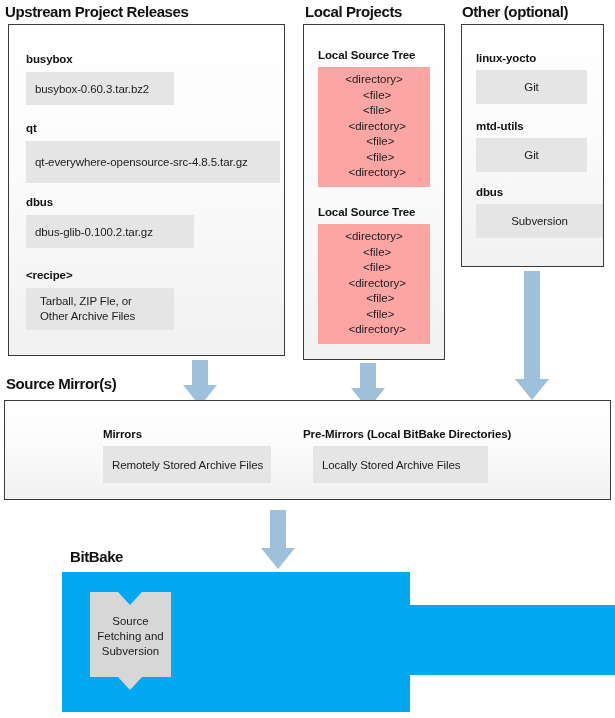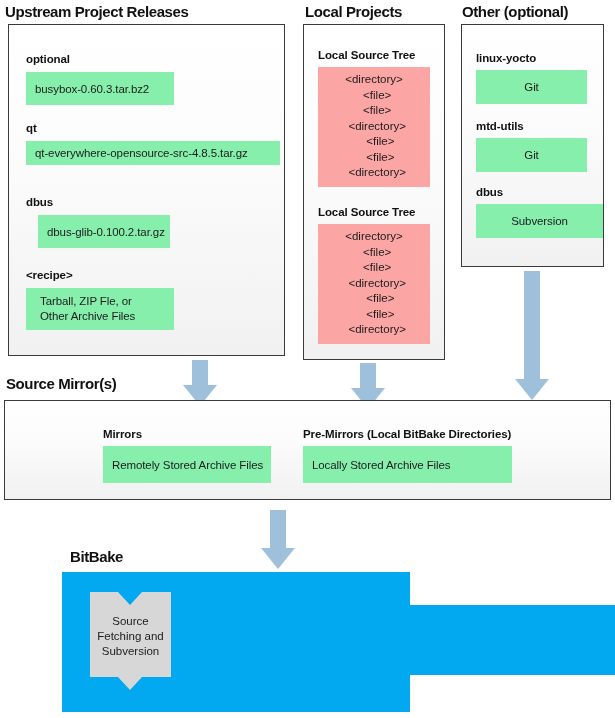--- a/index.html
+++ b/index.html
@@ -50,21 +50,21 @@
     font-weight: bold;
     letter-spacing: -0.1px;
     white-space: nowrap;
     color: #111111;
   }
 
   
   .gray-box {
     position: absolute;
     box-sizing: border-box;
-    background: #86efac;
+    background: #e5e5e5;
     font-size: 11.5px;
     color: #1c1c1c;
     display: flex;
     align-items: center;
     letter-spacing: -0.1px;
   }
   .gray-box.pad-left { padding-left: 9px; }
   .gray-box.center   { justify-content: center; text-align: center; }
   .gray-box.stack    { flex-direction: column; justify-content: center; align-items: flex-start; padding-left: 14px; }
   .gray-box.stack span { line-height: 15px; }
@@ -111,21 +111,21 @@
   #arrow-scms .shaft { height: 109px; }
   #arrow-scms .head  { top: 108px; }
   #arrow-bitbake  { left: 261px; top: 510px; height: 60px; }
   #arrow-bitbake .shaft { height: 39px; }
   #arrow-bitbake .head  { top: 38px; }
 
   
   #label-mirrors      { left: 103px; top: 428px; }
   #label-premirrors   { left: 303px; top: 428px; }
   #box-mirrors        { left: 103px; top: 446px; width: 168px; height: 37px; }
-  #box-premirrors     { left: 303px; top: 446px; width: 209px; height: 37px; }
+  #box-premirrors     { left: 313px; top: 446px; width: 175px; height: 37px; }
 
   
   #bitbake-shape {
     position: absolute;
     left: 62px;
     top: 572px;
     width: 553px;
     height: 140px;
     background: #03a9f0;
     clip-path: polygon(
@@ -175,28 +175,28 @@
 <body>
 
 <div class="col-heading" id="heading-upstream">Upstream Project Releases</div>
 <div class="col-heading" id="heading-local">Local Projects</div>
 <div class="col-heading" id="heading-scms">Other (optional)</div>
 <div class="col-heading" id="heading-mirror">Source Mirror(s)</div>
 <div class="col-heading" id="heading-bitbake">BitBake</div>
 
 <div class="panel" id="panel-upstream"></div>
 
-<div class="item-label" style="left:26px; top:53px;">optional</div>
+<div class="item-label" style="left:26px; top:53px;">busybox</div>
 <div class="gray-box pad-left" style="left:26px; top:72px; width:148px; height:33px;">busybox-0.60.3.tar.bz2</div>
 
 <div class="item-label" style="left:26px; top:122px;">qt</div>
-<div class="gray-box pad-left" style="left:26px; top:141px; width:254px; height:24px;">qt-everywhere-opensource-src-4.8.5.tar.gz</div>
+<div class="gray-box pad-left" style="left:26px; top:141px; width:254px; height:42px;">qt-everywhere-opensource-src-4.8.5.tar.gz</div>
 
 <div class="item-label" style="left:26px; top:196px;">dbus</div>
-<div class="gray-box pad-left" style="left:38px; top:215px; width:132px; height:33px;text-align:center;">dbus-glib-0.100.2.tar.gz</div>
+<div class="gray-box pad-left" style="left:26px; top:215px; width:168px; height:33px;text-align:center;">dbus-glib-0.100.2.tar.gz</div>
 
 <div class="item-label" style="left:26px; top:269px;">&lt;recipe&gt;</div>
 <div class="gray-box stack" style="left:26px; top:288px; width:148px; height:42px;">
   <span>Tarball, ZIP Fle, or</span>
   <span>Other Archive Files</span>
 </div>
 
 <div class="panel" id="panel-local"></div>
 
 <div class="item-label" style="left:318px; top:49px;">Local Source Tree</div>

